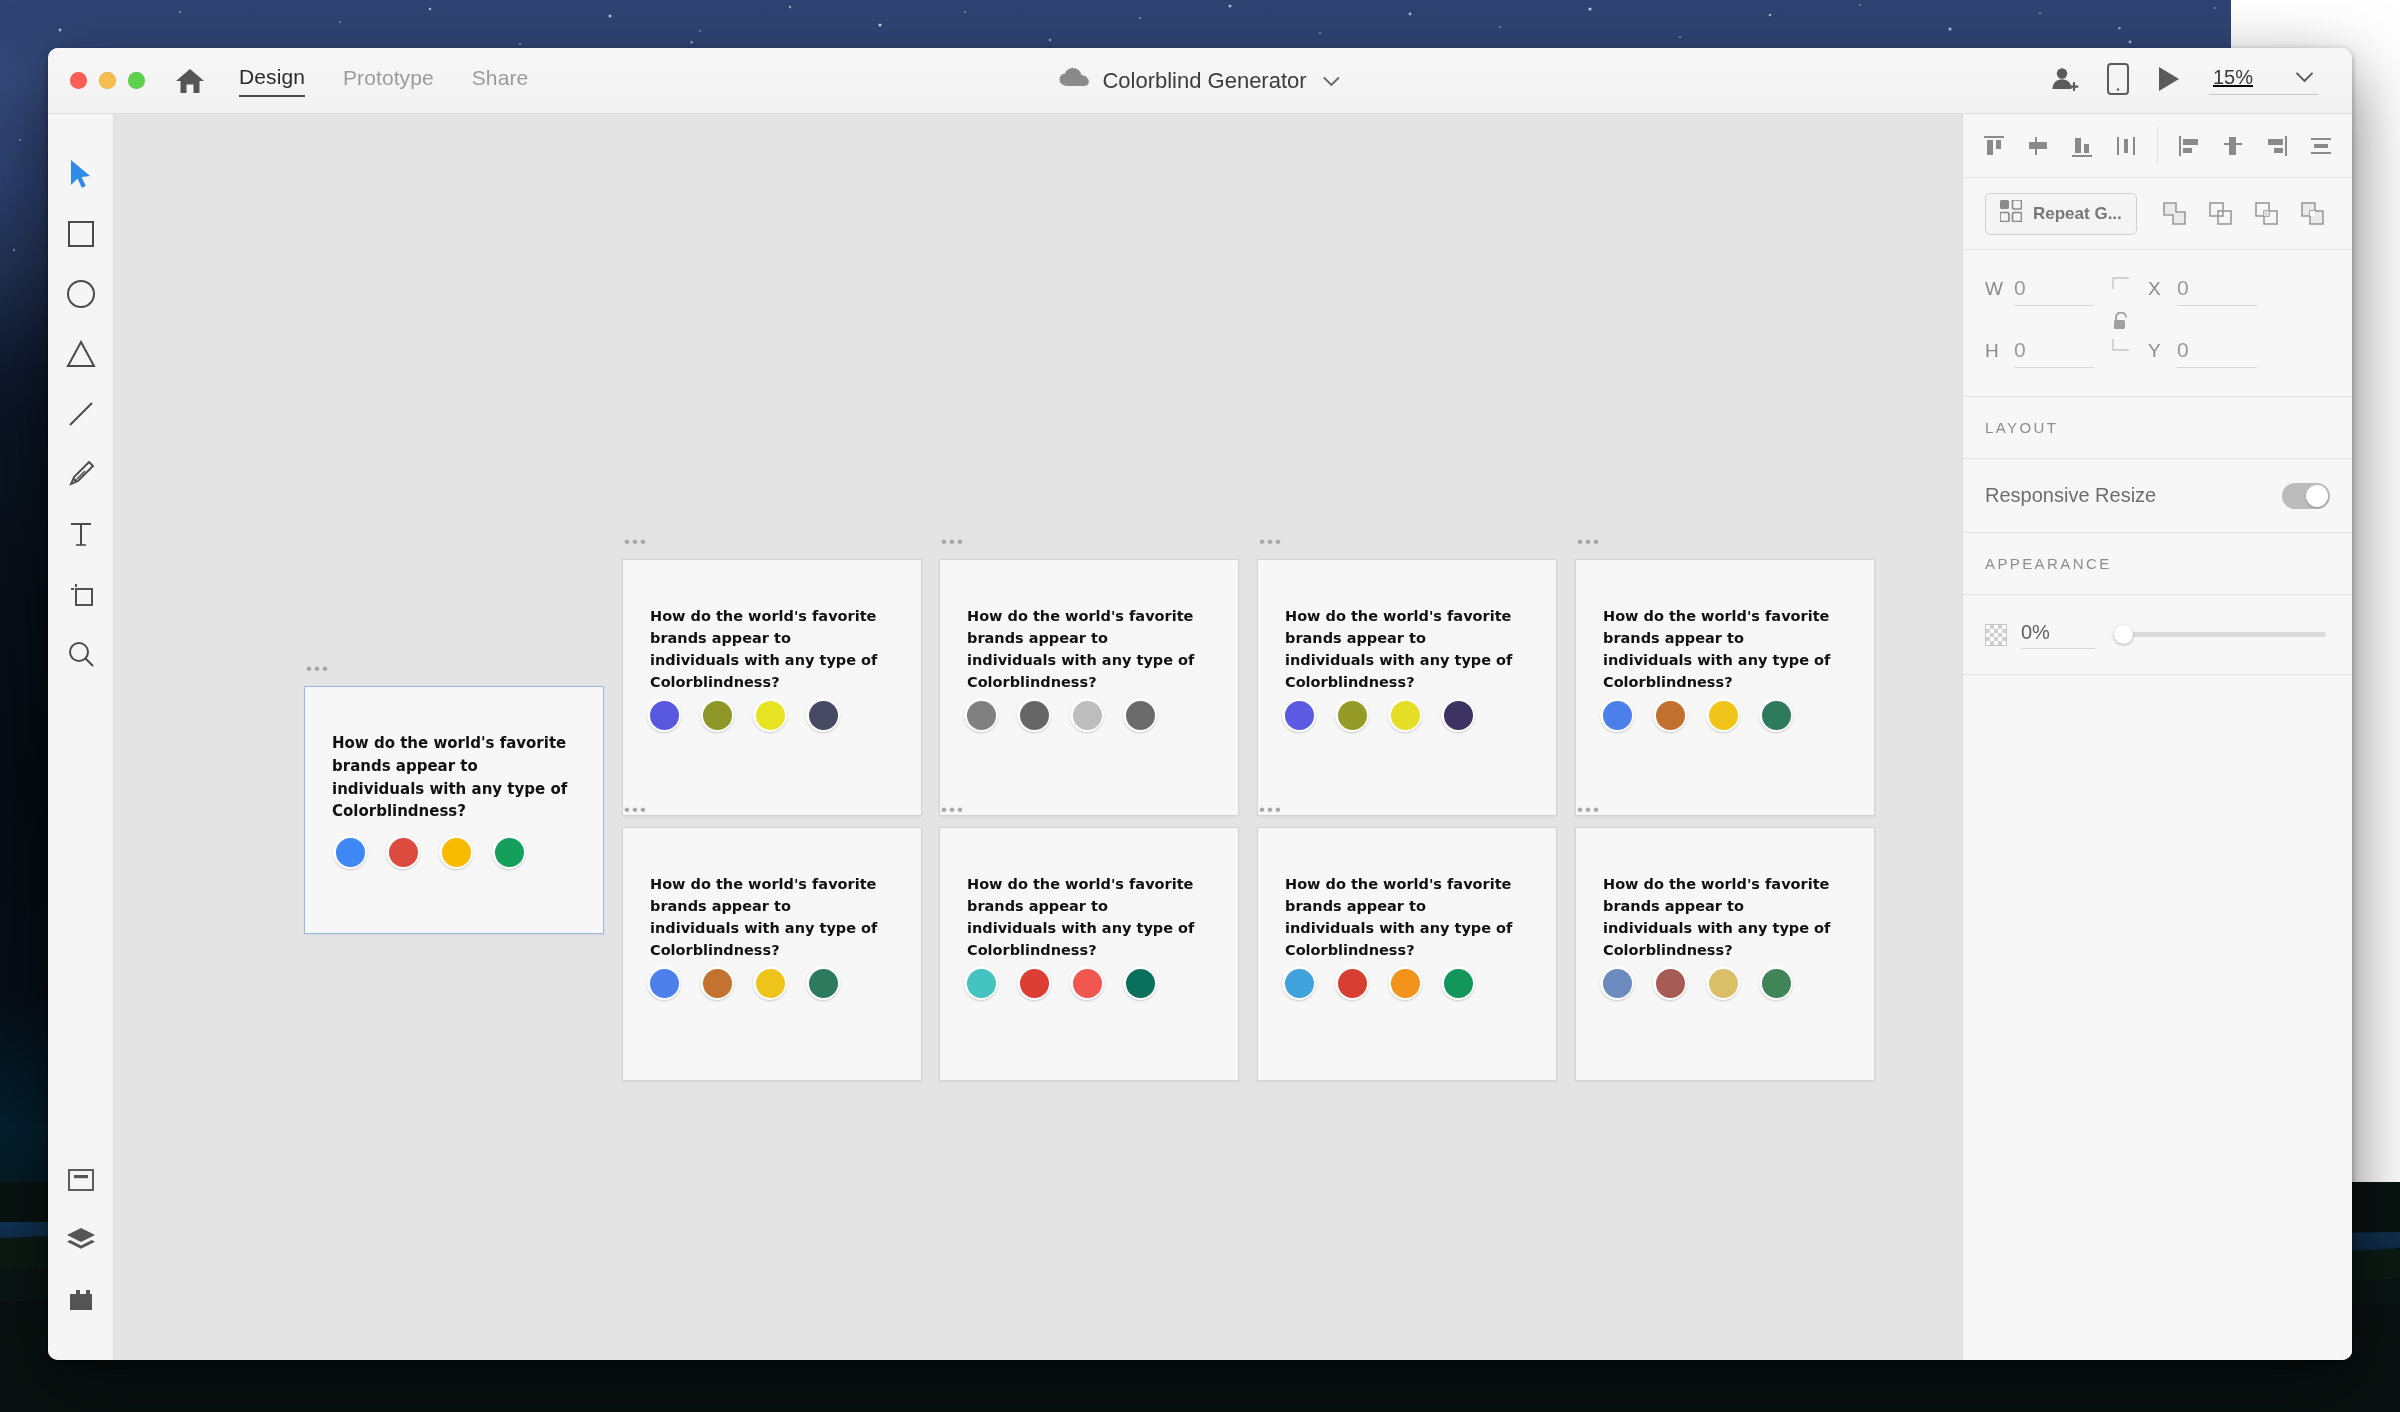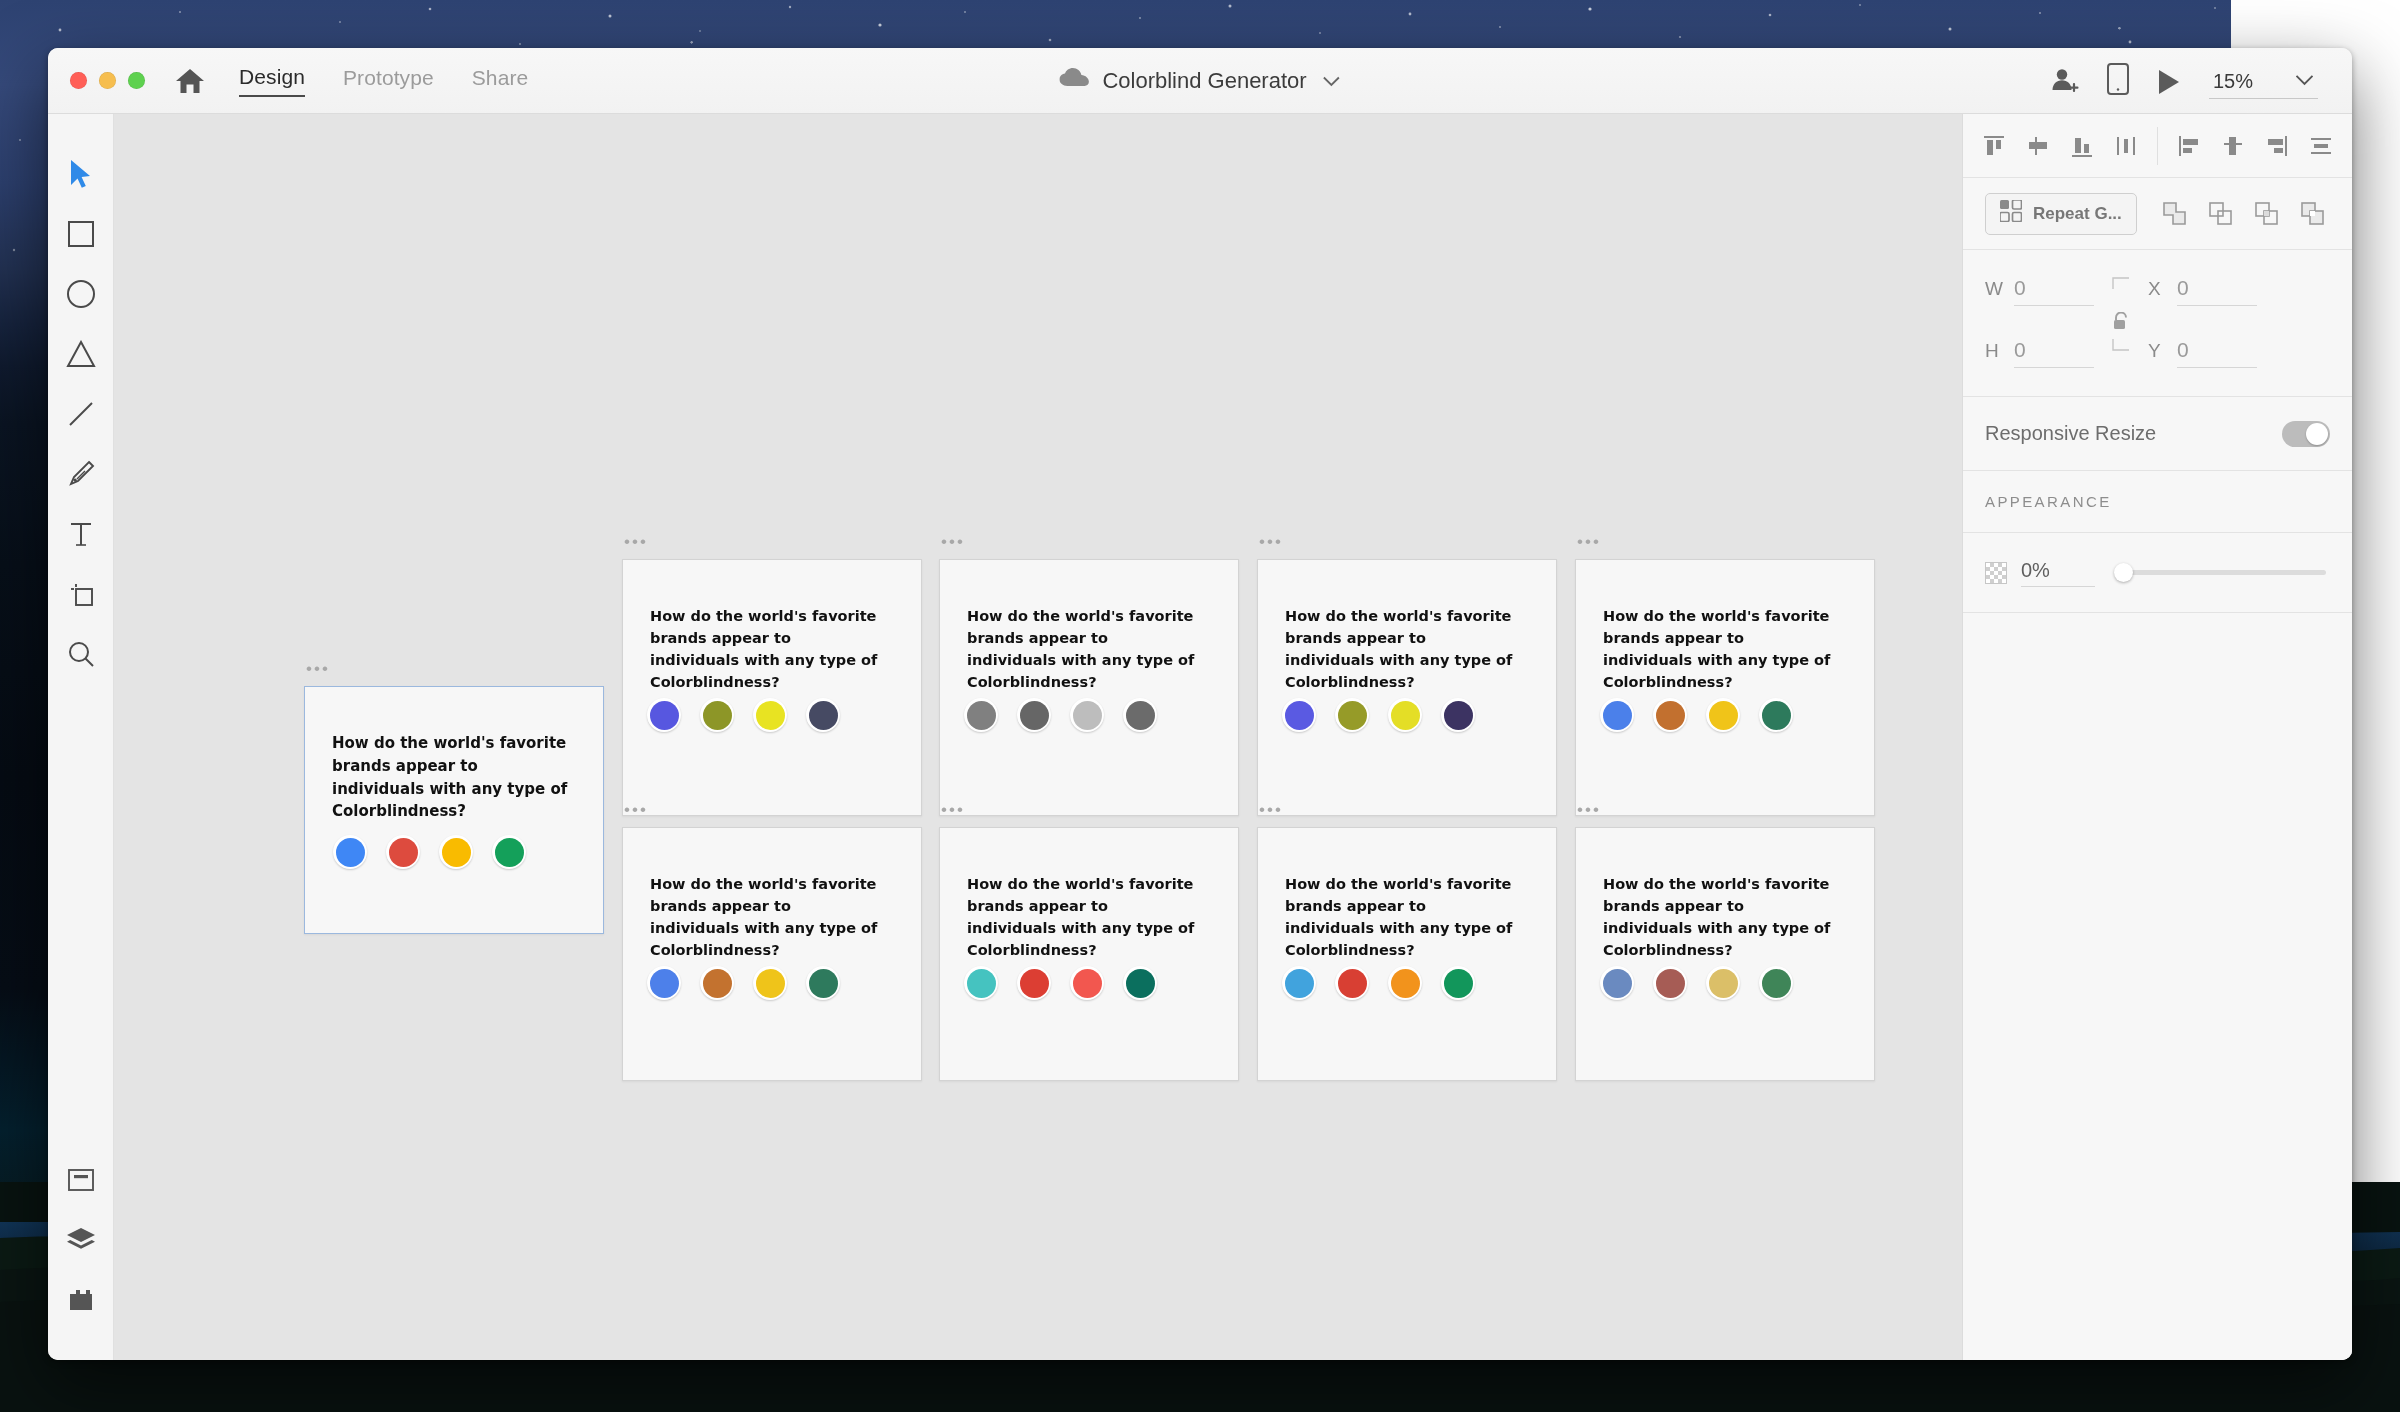--- a/index.html
+++ b/index.html
@@ -99,22 +99,23 @@
     left: 50%;
     transform: translateX(-50%);
     display: flex; align-items: center; gap: 13px;
     font-size: 22px;
     color: #3c3c3c;
   }
   #doc-title .chev { color:#5a5a5a; font-size: 19px; margin-left: 3px;}
 
   #title-right {
     margin-left: auto;
-    display: flex; align-items: flex-end; gap: 28px;
+    display: flex; align-items: center; gap: 28px;
     margin-right: 34px;
+    text-decoration: underline;
   }
   #zoom-field {
     display:flex; align-items:center; gap: 42px;
     border-bottom: 1px solid #c8c8c8;
     padding: 0 4px 5px 4px;
   }
   #zoom-value { font-size: 20px; color: #3a3a3a; }
 
   
   #body-row { flex: 1; display: flex; min-height: 0; }
@@ -839,20 +840,23 @@
                 <path d="M3 1 L3 12 L19 12"></path>
               </svg>
             </div>
             <div class="dim-cell">
               <span class="dim-label">Y</span>
               <span class="dim-input">0</span>
             </div>
           </div>
         </div>
 
+        <div class="section-head">
+          <span>LAYOUT</span>
+        </div>
         <div id="layout-body">
           <span id="responsive-label">Responsive Resize</span>
           <div id="responsive-toggle">
             <div class="knob"></div>
           </div>
         </div>
 
         <div class="section-head">
           <span>APPEARANCE</span>
         </div>

